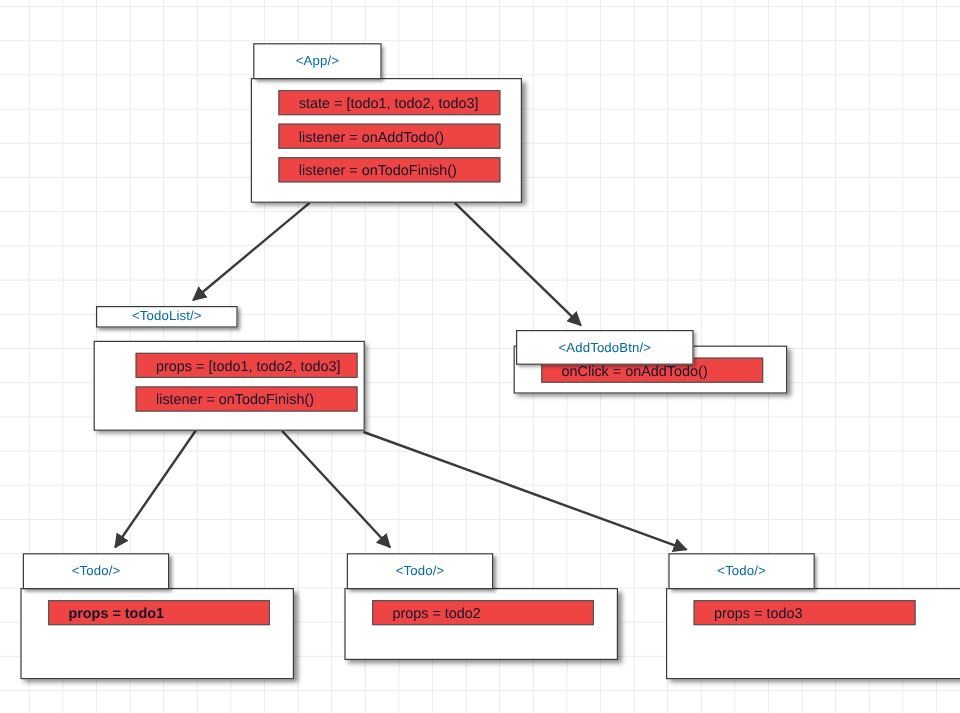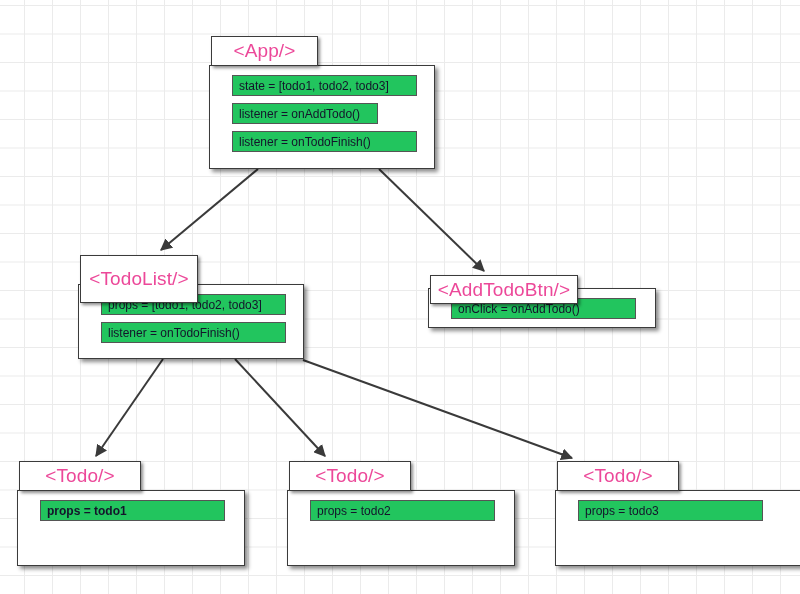--- a/index.html
+++ b/index.html
@@ -40,22 +40,22 @@
     box-sizing: border-box;
     background: #ffffff;
     border: 1.6px solid #3b3b3b;
     box-shadow: 2px 2px 3px rgba(0,0,0,0.45);
     display: flex;
     align-items: center;
     justify-content: center;
     z-index: 3;
   }
   .node-tab-label {
-    font-size: 19px;
-    color: #ec4899;
+    font-size: 11px;
+    color: #0369a1;
     letter-spacing: 0.1px;
     white-space: nowrap;
   }
   .node-body {
     position: absolute;
     left: 0;
     box-sizing: border-box;
     background: #ffffff;
     border: 1.6px solid #3b3b3b;
     box-shadow: 3px 3px 4px rgba(0,0,0,0.45);
@@ -63,25 +63,25 @@
     padding: 9px 0 9px 0;
   }
   .attr-list {
     display: flex;
     flex-direction: column;
     gap: 7px;
   }
   .attr {
     box-sizing: border-box;
     border: 1.4px solid #555555;
-    background: #22c55e;
+    background: #ef4444;
     height: 21px;
     display: flex;
     align-items: center;
-    padding: 0 6px;
+    padding: 0 16px;
     white-space: nowrap;
   }
   .attr-text {
     font-size: 12px;
     color: #14142b;
     line-height: 1;
   }
 </style>
 </head>
 <body>
@@ -103,44 +103,44 @@
       </g>
   </svg>
 
   <div id="node-layer">
       <div class="node" style="left: 0px; top: 0px;">
         <div class="node-body" style="left: 209px; top: 65px; width: 226px; height: 104px;">
           <div class="attr-list" style="margin-left: 22px;">
             <div class="attr" style="width: 185px;">
               <span class="attr-text">state = [todo1, todo2, todo3]</span>
             </div>
-            <div class="attr" style="width: 146px;">
+            <div class="attr" style="width: 185px;">
               <span class="attr-text">listener = onAddTodo()</span>
             </div>
             <div class="attr" style="width: 185px;">
               <span class="attr-text">listener = onTodoFinish()</span>
             </div>
           </div>
         </div>
         <div class="node-tab" style="left: 211px; top: 36px; width: 107px; height: 30px;">
           <span class="node-tab-label">&lt;App/&gt;</span>
         </div>
       </div>
       <div class="node" style="left: 0px; top: 0px;">
         <div class="node-body" style="left: 78px; top: 284px; width: 226px; height: 75px;">
-          <div class="attr-list" style="margin-left: 22px;">
+          <div class="attr-list" style="margin-left: 34px;">
             <div class="attr" style="width: 185px;">
               <span class="attr-text">props = [todo1, todo2, todo3]</span>
             </div>
             <div class="attr" style="width: 185px;">
               <span class="attr-text">listener = onTodoFinish()</span>
             </div>
           </div>
         </div>
-        <div class="node-tab" style="left: 80px; top: 255px; width: 118px; height: 48px;">
+        <div class="node-tab" style="left: 80px; top: 255px; width: 118px; height: 18px;">
           <span class="node-tab-label">&lt;TodoList/&gt;</span>
         </div>
       </div>
       <div class="node" style="left: 0px; top: 0px;">
         <div class="node-body" style="left: 428px; top: 288px; width: 228px; height: 40px;">
           <div class="attr-list" style="margin-left: 22px;">
             <div class="attr" style="width: 185px;">
               <span class="attr-text">onClick = onAddTodo()</span>
             </div>
           </div>
@@ -155,21 +155,21 @@
             <div class="attr" style="width: 185px;">
               <span class="attr-text">props = todo1</span>
             </div>
           </div>
         </div>
         <div class="node-tab" style="left: 19px; top: 461px; width: 122px; height: 30px;">
           <span class="node-tab-label">&lt;Todo/&gt;</span>
         </div>
       </div>
       <div class="node" style="left: 0px; top: 0px;">
-        <div class="node-body" style="left: 287px; top: 490px; width: 228px; height: 76px;">
+        <div class="node-body" style="left: 287px; top: 490px; width: 228px; height: 60px;">
           <div class="attr-list" style="margin-left: 22px;">
             <div class="attr" style="width: 185px;">
               <span class="attr-text">props = todo2</span>
             </div>
           </div>
         </div>
         <div class="node-tab" style="left: 289px; top: 461px; width: 122px; height: 30px;">
           <span class="node-tab-label">&lt;Todo/&gt;</span>
         </div>
       </div>

